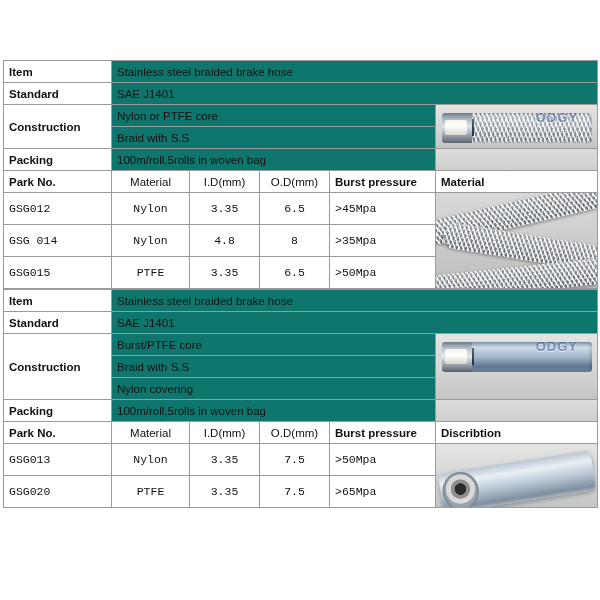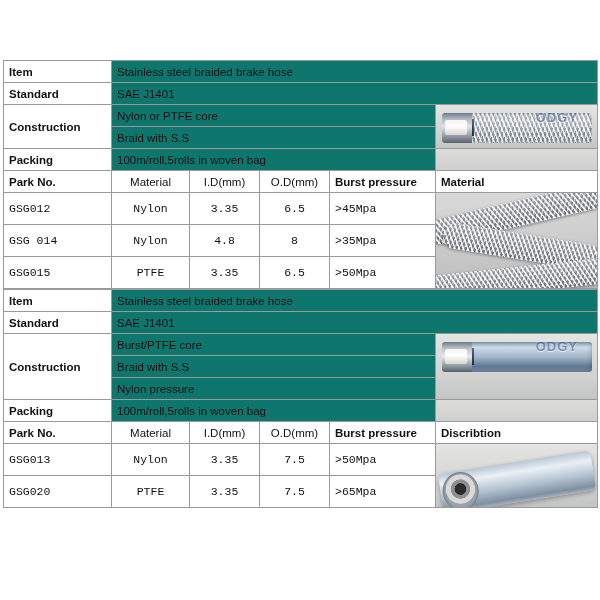--- a/index.html
+++ b/index.html
@@ -341,21 +341,21 @@
               <div class="hose-end"></div>
               <div class="hose-core"></div>
             </div>
             <div class="hose-watermark">ODGY</div>
           </td>
         </tr>
         <tr>
           <td class="cyan" colspan="4">Braid with S.S</td>
         </tr>
         <tr>
-          <td class="cyan" colspan="4">Nylon pressure</td>
+          <td class="cyan" colspan="4">Nylon covering</td>
         </tr>
         <tr>
           <td class="lbl">Packing</td>
           <td class="cyan" colspan="4">100m/roll,5rolls in woven bag</td>
           <td class="pic-cell">
             <div class="photo-tail"></div>
           </td>
         </tr>
 
         <tr>

